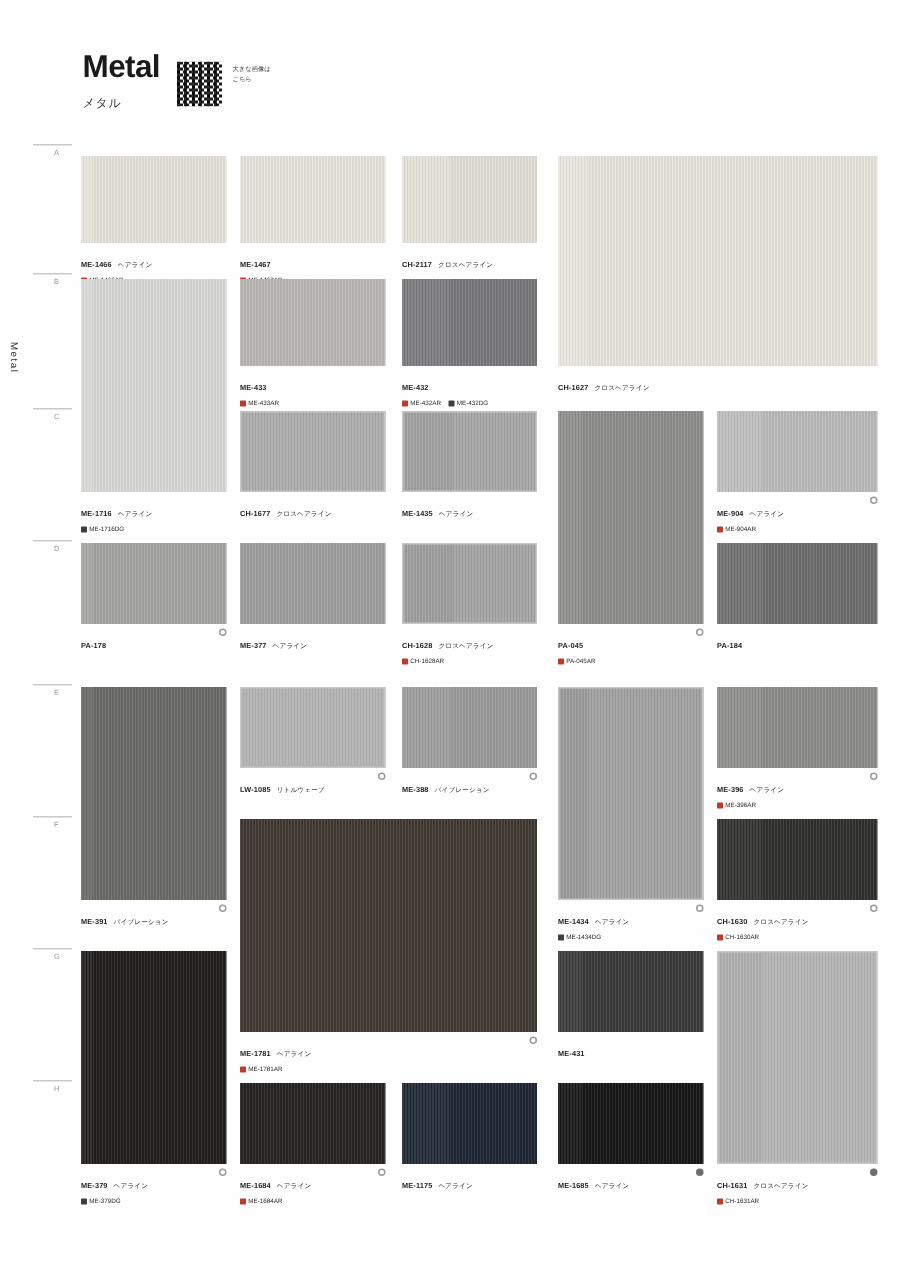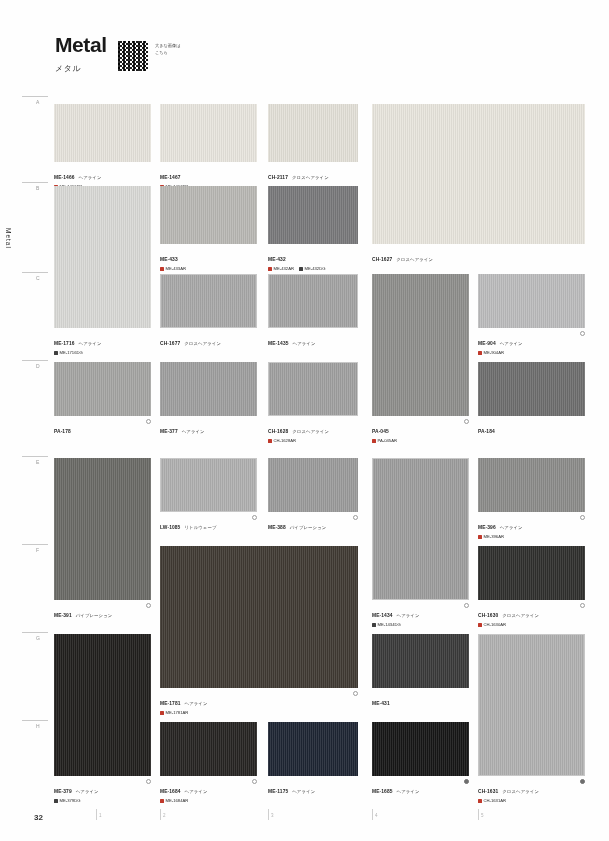--- a/index.html
+++ b/index.html
@@ -373,23 +373,13 @@
       </div>
       <div class="cell" style="left: 372px; top: 722px; width: 97px;">
         <div class="sw" style="height: 54px; background: repeating-linear-gradient(90deg, rgba(255, 255, 255, 0.1) 0px, rgba(255, 255, 255, 0.1) 1px, rgba(0, 0, 0, 0.05) 1px, rgba(0, 0, 0, 0.05) 2px) rgb(22, 22, 22);"></div>
         <div class="meta">
           <div><span class="code">ME-1685</span><span class="fin">ヘアライン</span></div>
           <span class="dot filled"></span>
         </div>
       </div>
     </div>
 
-  <div class="footer">
-    <div class="pageno">32</div>
-    <div id="colmarks">
-        <div class="colmark" style="left: 96px;"><i></i><span>1</span></div>
-        <div class="colmark" style="left: 160px;"><i></i><span>2</span></div>
-        <div class="colmark" style="left: 268px;"><i></i><span>3</span></div>
-        <div class="colmark" style="left: 372px;"><i></i><span>4</span></div>
-        <div class="colmark" style="left: 478px;"><i></i><span>5</span></div>
-      </div>
-  </div>
 </div>
 
 </body></html>

